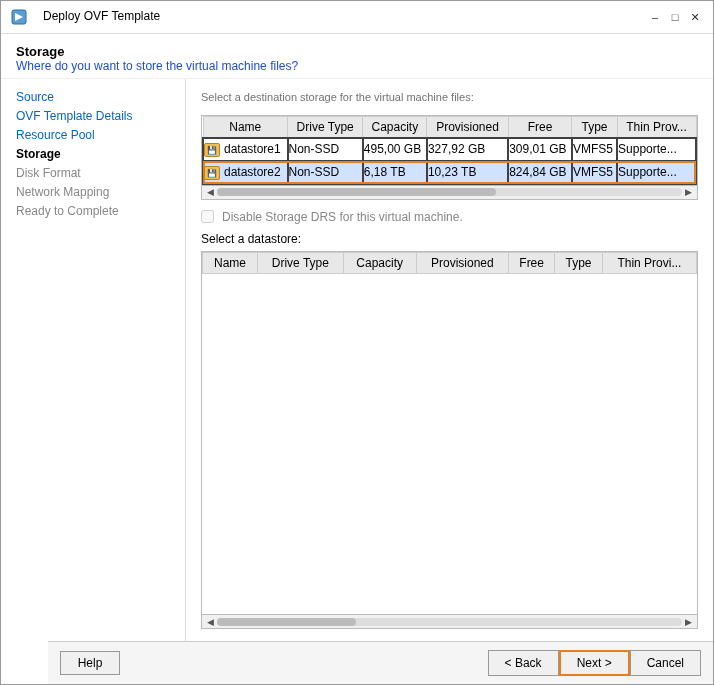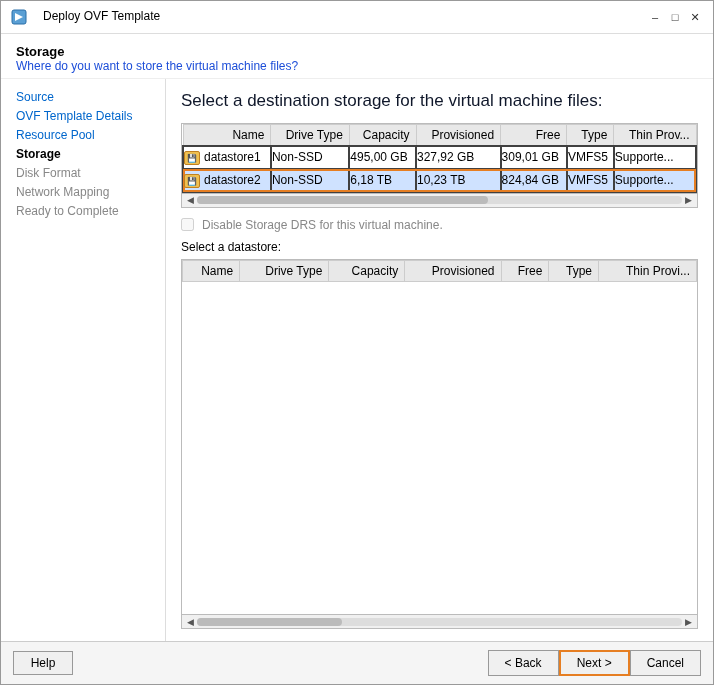--- a/index.html
+++ b/index.html
@@ -51,21 +51,21 @@
       display: flex;
       align-items: center;
       justify-content: center;
     }
     .content-area {
       display: flex;
       flex: 1;
       overflow: hidden;
     }
     .sidebar {
-      width: 165px;
+      width: 185px;
       background: #fff;
       border-right: 1px solid #ddd;
       padding: 10px 15px;
       display: flex;
       flex-direction: column;
       gap: 3px;
     }
     .sidebar-item {
       font-size: 12px;
       color: #0066cc;
@@ -82,42 +82,42 @@
       cursor: default;
     }
     .main-content {
       flex: 1;
       padding: 12px 15px;
       display: flex;
       flex-direction: column;
       overflow: hidden;
     }
     .section-subtitle {
-      font-size: 17px;
-      color: #0f172a;
+      font-size: 11px;
+      color: #737373;
       margin-bottom: 12px;
     }
     .table-container {
       border: 1px solid #bbb;
       overflow: auto;
       max-height: 185px;
       margin-bottom: 0;
     }
     table {
       width: 100%;
       border-collapse: collapse;
       font-size: 12px;
     }
     thead tr {
       background: #e8e8e8;
     }
     thead th {
       border: 1px solid #ccc;
       padding: 3px 6px;
-      text-align: right;
+      text-align: center;
       font-weight: normal;
       white-space: nowrap;
     }
     tbody tr {
       background: #fff;
     }
     tbody tr.selected {
       background: #cfe2ff;
       outline: 2px solid #e67e22;
       outline-offset: -2px;
@@ -189,20 +189,21 @@
       padding: 0 2px;
       margin-bottom: 0;
     }
     .bottom-bar {
       border-top: 1px solid #ccc;
       background: #f5f5f5;
       padding: 8px 12px;
       display: flex;
       align-items: center;
       justify-content: space-between;
+      margin-left: 47px;
     }
     .btn {
       padding: 4px 16px;
       font-size: 12px;
       border: 1px solid #999;
       background: #f0f0f0;
       cursor: pointer;
       min-width: 60px;
     }
     .btn-next {

